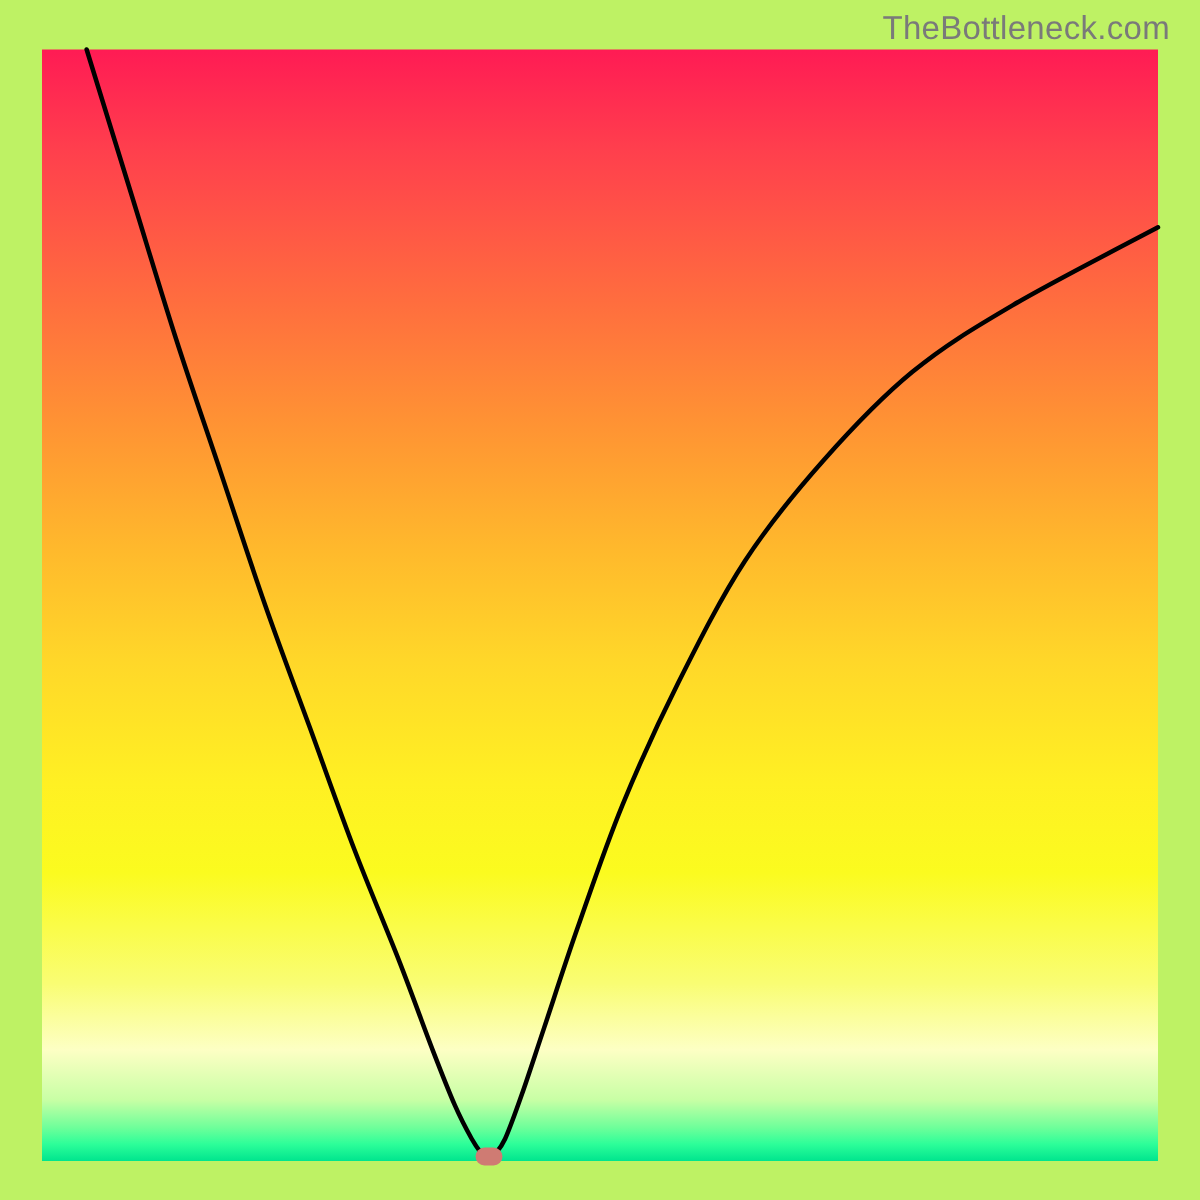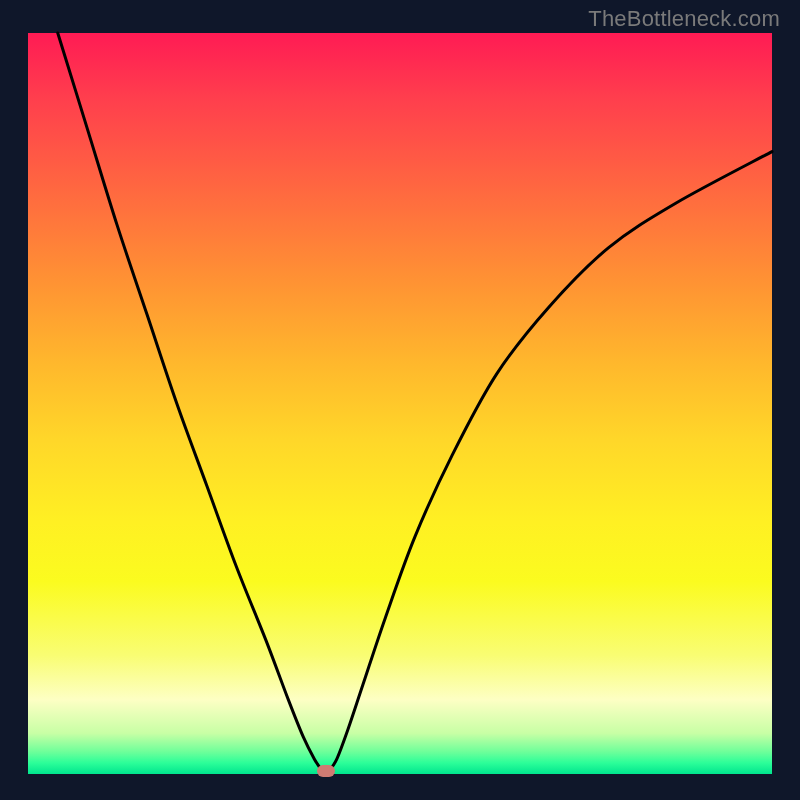--- a/index.html
+++ b/index.html
@@ -8,21 +8,21 @@
     width: 800px;
     height: 800px;
     background: #000;
     overflow: hidden;
     font-family: Arial, Helvetica, sans-serif;
   }
   .frame {
     position: absolute;
     left: 0; top: 0;
     width: 800px; height: 800px;
-    background: #0f172a;
+    background: #bef264;
   }
   .plot {
     position: absolute;
     left: 28px;
     top: 33px;
     width: 744px;
     height: 741px;
     background: linear-gradient(to bottom,
       #ff1b54 0%,
       #ff3f4d 9%,

